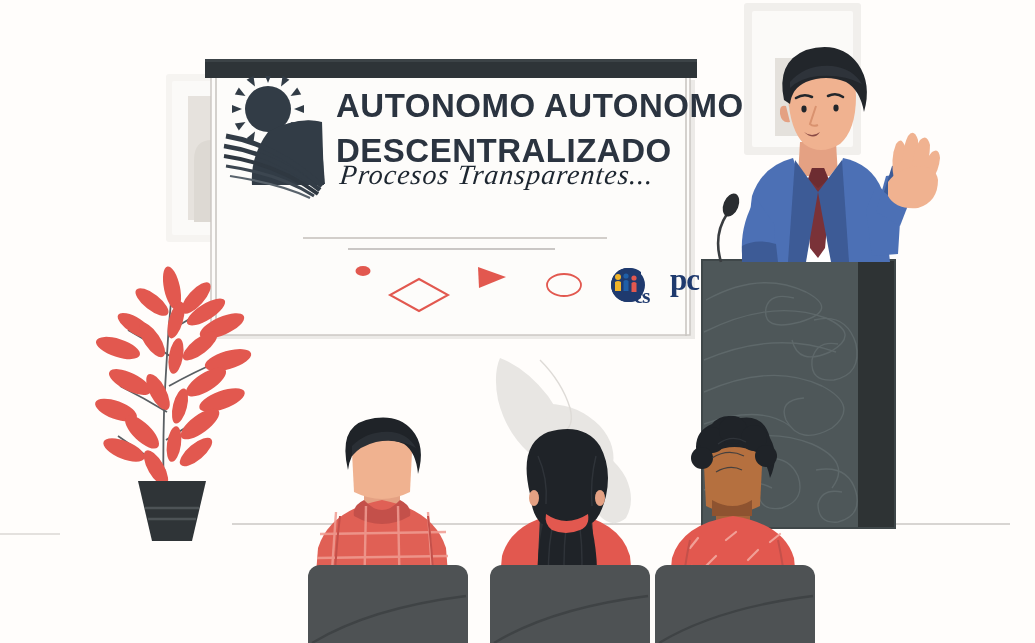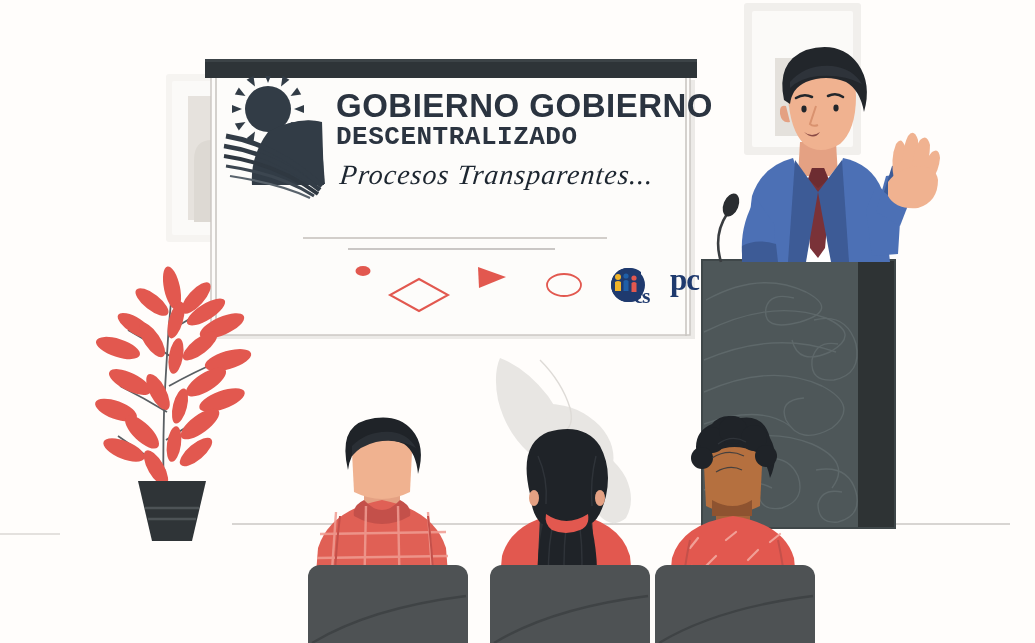--- a/index.html
+++ b/index.html
@@ -35,25 +35,25 @@
   #slide-title-1 {
     left: 336px;
     top: 89px;
     font-size: 33px;
     font-weight: 700;
     letter-spacing: 0.5px;
     font-family: "Liberation Sans", sans-serif;
   }
   #slide-title-2 {
     left: 336px;
-    top: 124px;
-    font-size: 26px;
+    top: 134px;
+    font-size: 33px;
     font-weight: 700;
     letter-spacing: 0.5px;
-    font-family: Liberation Mono, monospace;
+    font-family: Liberation Sans, sans-serif;
   }
   #slide-tagline {
     left: 340px;
     top: 161px;
     font-size: 28px;
     font-style: italic;
     font-weight: 400;
     font-family: "Liberation Serif", serif;
     letter-spacing: 1px;
     transform: skewX(-6deg);
@@ -442,21 +442,21 @@
       <path d="M712 500 q21 12 40 0 l0 16 l-40 0 Z" fill="#8e5330"></path>
 
       <g clip-path="url(#clipChairR)">
         <rect x="655" y="565" width="160" height="90" rx="12" fill="#4e5254"></rect>
         <path d="M659 643 Q717 608 813 596" fill="none" stroke="#3f4345" stroke-width="2.4"></path>
       </g>
     </g>
 
   </svg>
 
-  <div class="slide-text" id="slide-title-1">GOBIERNO GOBIERNO</div>
+  <div class="slide-text" id="slide-title-1">AUTONOMO AUTONOMO</div>
   <div class="slide-text" id="slide-title-2">DESCENTRALIZADO</div>
   <div class="slide-text" id="slide-tagline">Procesos  Transparentes...</div>
 
   <div id="cpccs-logo">
     <div class="cp-line1">pc</div>
     <div class="cp-line2">cs</div>
   </div>
 
 </div>
 

